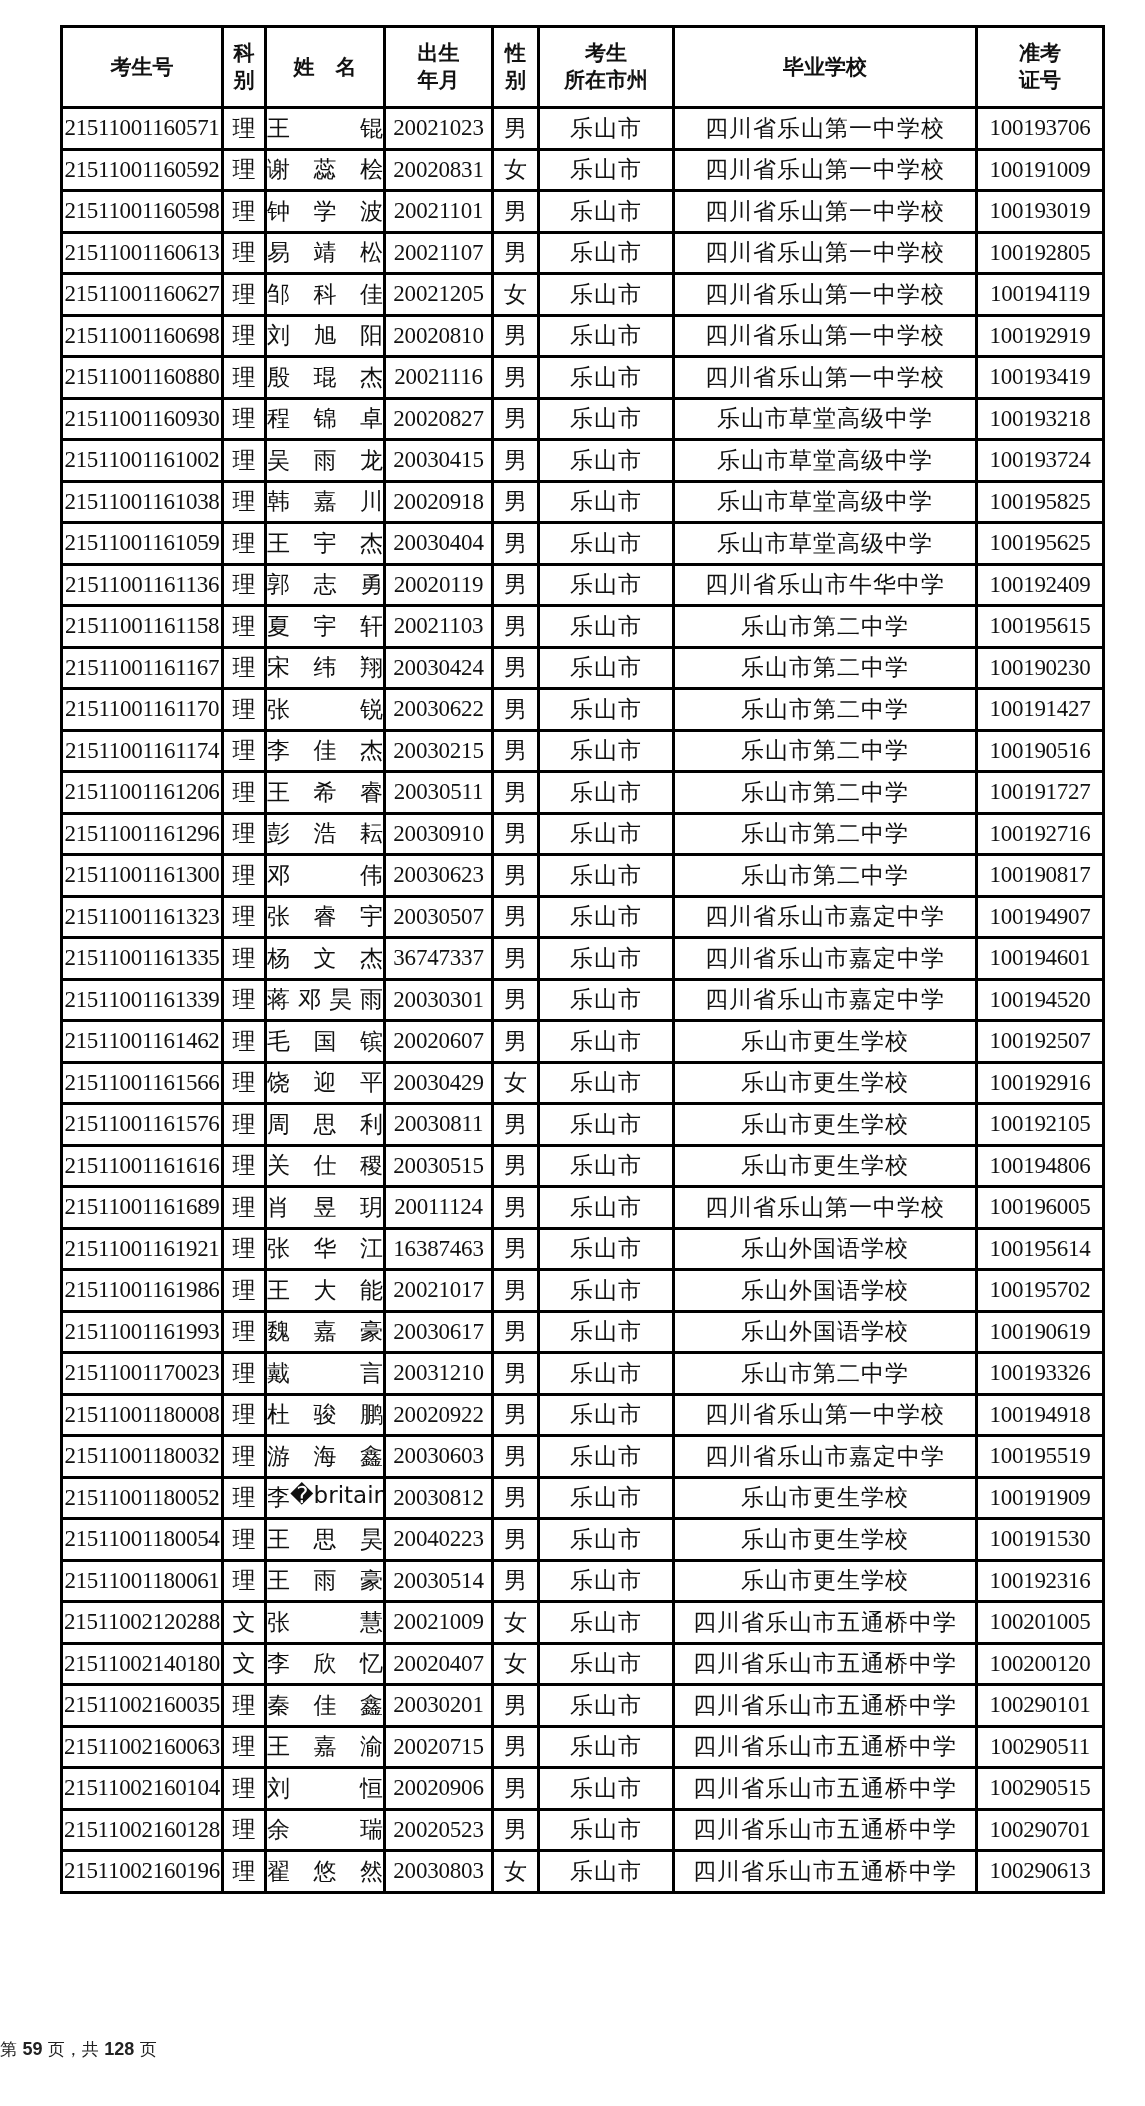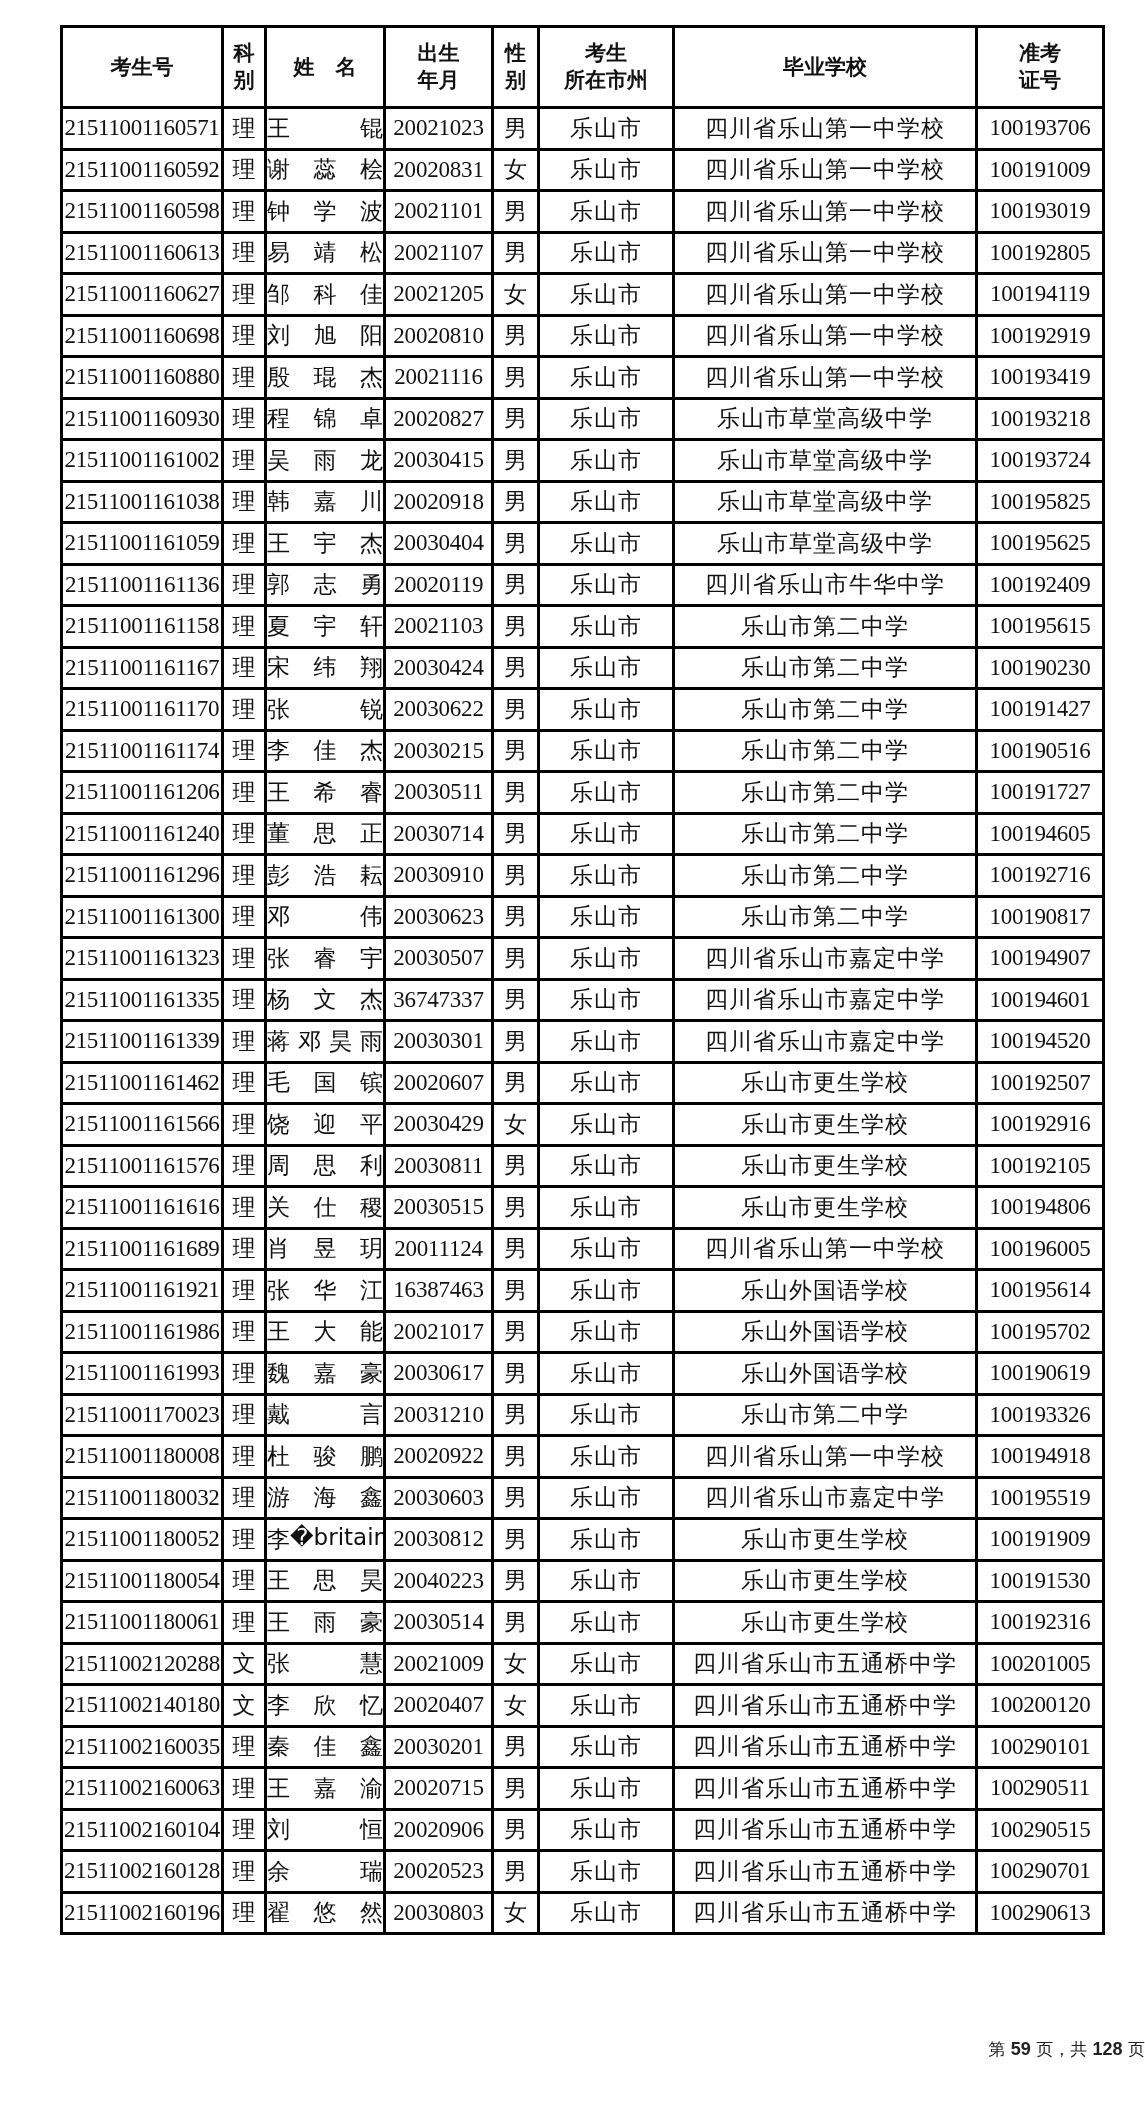--- a/index.html
+++ b/index.html
@@ -10,21 +10,21 @@
   table.roster th, table.roster td { border: 3px solid #000; padding: 0; text-align: center; vertical-align: middle; overflow: hidden; white-space: nowrap; }
   table.roster th { height: 78px; font-family: "DejaVu Sans", "Liberation Sans", sans-serif; font-weight: bold; font-size: 21px; line-height: 27px; }
   table.roster td { height: 38.5px; font-size: 23px; }
   td.c-id, td.c-cert { font-family: "Liberation Serif", serif; font-size: 23.5px; letter-spacing: -0.3px; }
   td.c-date { font-size: 23.5px; letter-spacing: -0.2px; }
   td.c-name { padding: 0 3px 0 4px; }
   .name-wrap { display: flex; justify-content: space-between; width: 100%; }
   td.c-school, td.c-city { font-family: "DejaVu Sans", sans-serif; font-size: 21px; font-weight: normal; letter-spacing: 1px; }
   td.c-subj, td.c-sex { font-family: "DejaVu Sans", sans-serif; font-size: 21px; }
   td.c-name { font-family: "DejaVu Sans", sans-serif; font-size: 21px; }
-  .footer { position: absolute; left: 0; width: 1145px; top: 2038px; text-align: right;
+  .footer { position: absolute; left: 0; width: 1145px; top: 2038px; text-align: left;
             font-family: "DejaVu Sans", sans-serif; font-size: 17px; color: #222; }
   .footer .num { font-family: "Liberation Sans", sans-serif; font-weight: bold; font-size: 18px; }
 </style>
 </head>
 <body>
 
 <div class="sheet">
   <table class="roster">
     <colgroup>
       <col style="width:161px">
@@ -313,36 +313,20 @@
               <span>睿</span>
             </div>
           </td>
           <td class="c-date">20030511</td>
           <td class="c-sex">男</td>
           <td class="c-city">乐山市</td>
           <td class="c-school">乐山市第二中学</td>
           <td class="c-cert">100191727</td>
         </tr>
         <tr>
-          <td class="c-id">21511001161240</td>
-          <td class="c-subj">理</td>
-          <td class="c-name">
-            <div class="name-wrap">
-              <span>董</span>
-              <span>思</span>
-              <span>正</span>
-            </div>
-          </td>
-          <td class="c-date">20030714</td>
-          <td class="c-sex">男</td>
-          <td class="c-city">乐山市</td>
-          <td class="c-school">乐山市第二中学</td>
-          <td class="c-cert">100194605</td>
-        </tr>
-        <tr>
           <td class="c-id">21511001161296</td>
           <td class="c-subj">理</td>
           <td class="c-name">
             <div class="name-wrap">
               <span>彭</span>
               <span>浩</span>
               <span>耘</span>
             </div>
           </td>
           <td class="c-date">20030910</td>

